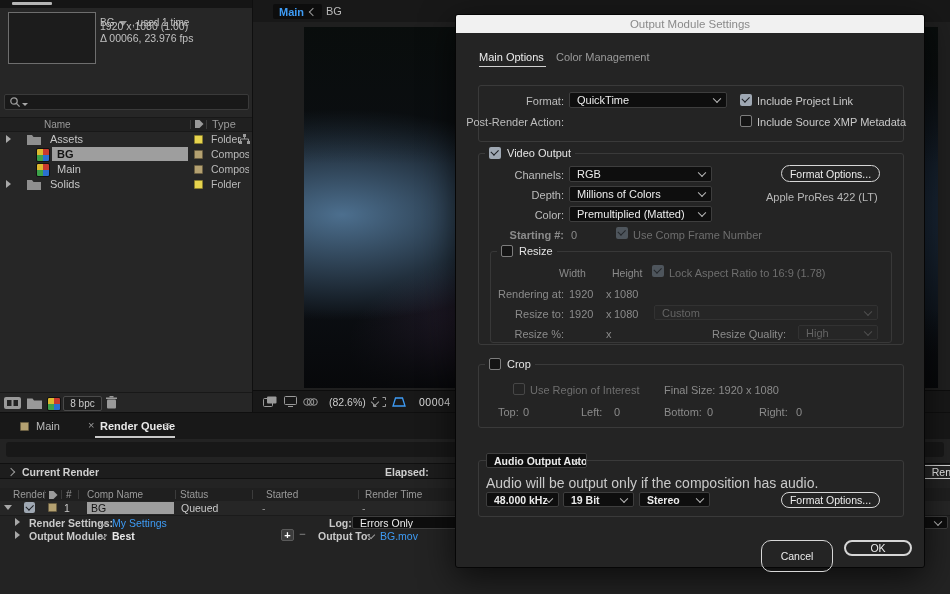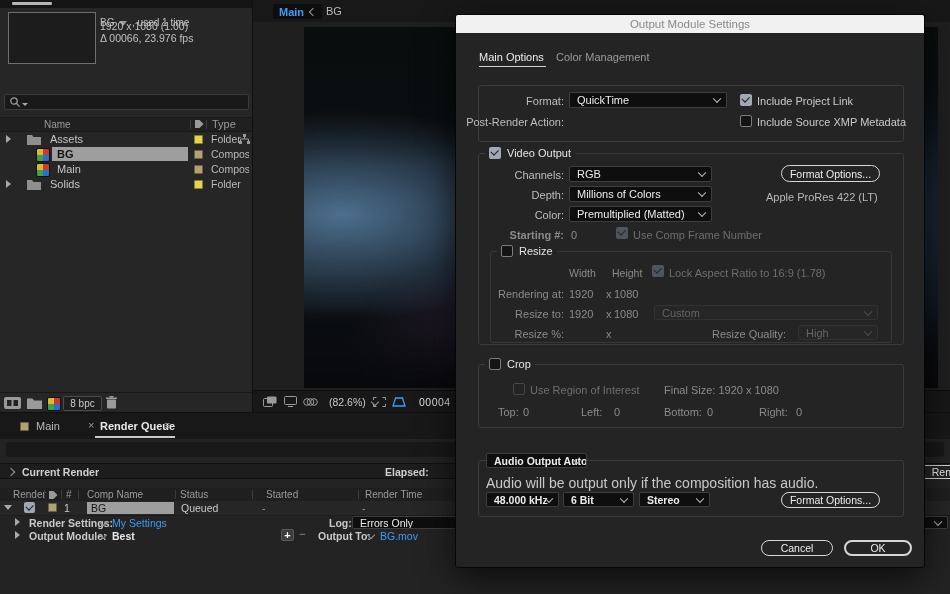--- a/index.html
+++ b/index.html
@@ -331,21 +331,21 @@
     <span class="lbl r dim bold" style="left:20px;top:214px;width:88px;">Starting #:</span>
     <span class="lbl dim" style="left:115px;top:214px;">0</span>
     <span class="cb dison" style="position:absolute;left:160px;top:212px;"></span>
     <span class="lbl dis" style="left:177px;top:214px;">Use Comp Frame Number</span>
 
     <div class="grp" style="left:34px;top:236px;width:402px;height:92px;border-color:#383838;"></div>
     <div class="grplabel" style="left:41px;top:229px;">
       <span class="cb off"></span>
       <span>Resize</span>
     </div>
-    <span class="lbl dim" style="left:113px;top:252px;font-size:10.5px;">Width</span>
+    <span class="lbl dim" style="left:103px;top:252px;font-size:10.5px;">Width</span>
     <span class="lbl dim" style="left:156px;top:252px;font-size:10.5px;">Height</span>
     <span class="cb dison" style="position:absolute;left:196px;top:250px;"></span>
     <span class="lbl dis" style="left:213px;top:252px;">Lock Aspect Ratio to 16:9 (1.78)</span>
     <span class="lbl r dim" style="left:20px;top:273px;width:88px;">Rendering at:</span>
     <span class="lbl dim" style="left:113px;top:273px;">1920</span>
     <span class="lbl dim" style="left:150px;top:273px;">x</span>
     <span class="lbl dim" style="left:158px;top:273px;">1080</span>
     <span class="lbl r dim" style="left:20px;top:293px;width:88px;">Resize to:</span>
     <span class="lbl dim" style="left:113px;top:293px;">1920</span>
     <span class="lbl dim" style="left:150px;top:293px;">x</span>
@@ -379,30 +379,30 @@
 
     <div class="grp" style="left:22px;top:445px;width:426px;height:57px;"></div>
     <div class="dd ddtext" style="left:30px;top:438px;width:101px;height:15px;font-weight:bold;">
       <span>Audio Output Auto</span>
     </div>
     <span class="lbl" style="left:30px;top:460px;color:#c9c9c9;font-size:14px;">Audio will be output only if the composition has audio.</span>
     <div class="dd ddtext" style="left:30px;top:477px;width:73px;height:15px;font-weight:bold;">
       <span>48.000 kHz</span>
     </div>
     <div class="dd ddtext" style="left:107px;top:477px;width:71px;height:15px;font-weight:bold;">
-      <span>6 Bit</span>
+      <span>19 Bit</span>
     </div>
     <div class="dd ddtext" style="left:183px;top:477px;width:71px;height:15px;font-weight:bold;">
       <span>Stereo</span>
     </div>
     <div class="pill" style="left:325px;top:477px;width:99px;height:16px;">
       <span>Format Options...</span>
     </div>
 
-    <div class="pill" style="left:305px;top:525px;width:72px;height:16px;">
+    <div class="pill" style="left:305px;top:525px;width:72px;height:32px;">
       <span>Cancel</span>
     </div>
     <div class="pill" style="left:388px;top:525px;width:68px;height:16px;border-width:2px;">
       <span>OK</span>
     </div>
   </div>
 
 </div>
 
 </body></html>

